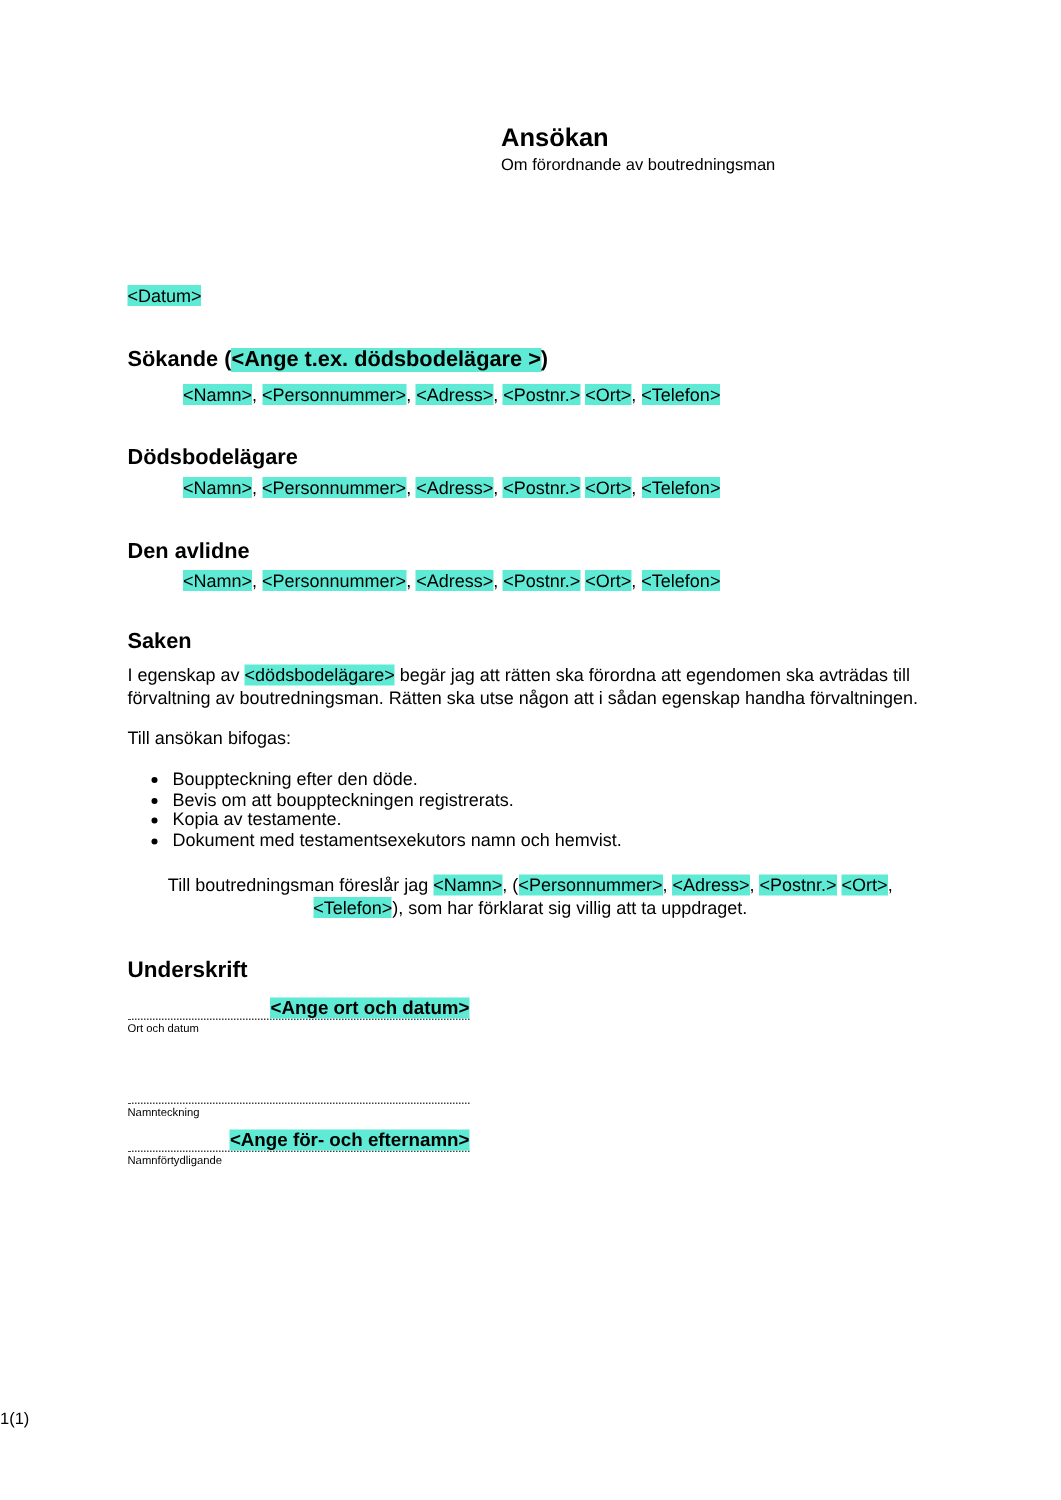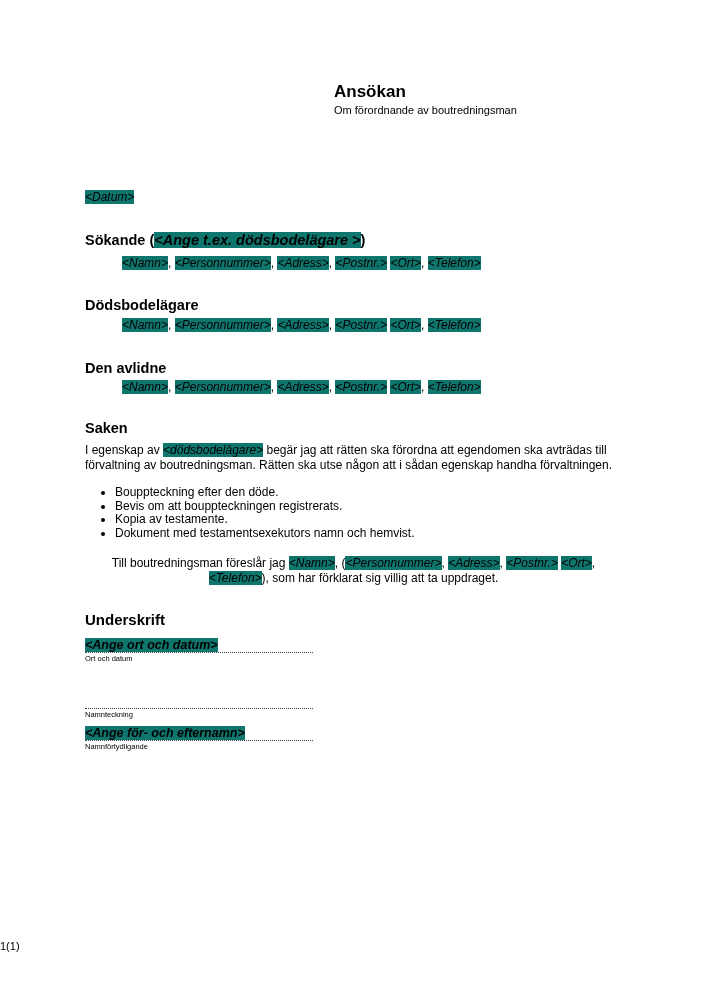--- a/index.html
+++ b/index.html
@@ -12,21 +12,21 @@
     overflow: hidden;
   }
   .page-header { position: absolute; left: 334px; top: 82px; }
   .doc-title { font-size: 17px; font-weight: bold; line-height: 19px; }
   .doc-subtitle { font-size: 11px; line-height: 15px; margin-top: 2px; }
 
   .content {
     position: absolute; left: 85px; top: 190px; width: 537px;
     font-size: 12px; line-height: 15px;
   }
-  .hl { background: #0f766e; font-style: italic; }
+  .hl { background: #5eead4; }
 
   .date-line { line-height: 14px; }
 
   .section-heading {
     font-size: 14.5px; font-weight: bold; line-height: 17px;
     margin: 0; padding: 0;
   }
   .heading-applicant { margin-top: 28px; }
   .heading-estate    { margin-top: 26px; }
   .heading-deceased  { margin-top: 27px; }
@@ -46,20 +46,21 @@
   }
   ul.attachments li { line-height: 13.5px; font-size: 12px; }
   .proposal { margin-top: 16px; text-align: center; }
   .fee-note { margin-top: 15px; }
 
   .sig-block { width: 228px; }
   .sig-value {
     font-size: 12.5px; font-weight: bold; line-height: 14px;
     border-bottom: 1px dotted #444444;
     min-height: 14px;
+    text-align: right;
   }
   .sig-label { font-size: 7.5px; line-height: 9px; padding-top: 1px; color: #000; }
   .sig-block-place { margin-top: 9px; }
   .sig-rule-only {
     width: 228px; margin-top: 45px;
     border-bottom: 1px dotted #444444; height: 0;
   }
   .sig-block-name { margin-top: 7px; }
 
   .page-number {
@@ -86,20 +87,21 @@
 
   <h2 class="section-heading heading-estate">Dödsbodelägare</h2>
   <div class="person-row row-estate"><span class="hl">&lt;Namn&gt;</span><span>, </span><span class="hl">&lt;Personnummer&gt;</span><span>, </span><span class="hl">&lt;Adress&gt;</span><span>, </span><span class="hl">&lt;Postnr.&gt;</span><span> </span><span class="hl">&lt;Ort&gt;</span><span>, </span><span class="hl">&lt;Telefon&gt;</span></div>
 
   <h2 class="section-heading heading-deceased">Den avlidne</h2>
   <div class="person-row row-deceased"><span class="hl">&lt;Namn&gt;</span><span>, </span><span class="hl">&lt;Personnummer&gt;</span><span>, </span><span class="hl">&lt;Adress&gt;</span><span>, </span><span class="hl">&lt;Postnr.&gt;</span><span> </span><span class="hl">&lt;Ort&gt;</span><span>, </span><span class="hl">&lt;Telefon&gt;</span></div>
 
   <h2 class="section-heading heading-matter">Saken</h2>
   <div class="matter-body"><span>I egenskap av </span><span class="hl">&lt;dödsbodelägare&gt;</span><span> begär jag att rätten ska förordna att egendomen ska avträdas till förvaltning av boutredningsman. Rätten ska utse någon att i sådan egenskap handha förvaltningen.</span></div>
 
+  <div class="attachments-intro">Till ansökan bifogas:</div>
   <ul class="attachments">
       <li>Bouppteckning efter den döde.</li>
       <li>Bevis om att bouppteckningen registrerats.</li>
       <li>Kopia av testamente.</li>
       <li>Dokument med testamentsexekutors namn och hemvist.</li>
     </ul>
 
   <div class="proposal"><span>Till boutredningsman föreslår jag </span><span class="hl">&lt;Namn&gt;</span><span>, (</span><span class="hl">&lt;Personnummer&gt;</span><span>, </span><span class="hl">&lt;Adress&gt;</span><span>, </span><span class="hl">&lt;Postnr.&gt;</span><span> </span><span class="hl">&lt;Ort&gt;</span><span>, </span><span class="hl">&lt;Telefon&gt;</span><span>), som har förklarat sig villig att ta uppdraget.</span></div>
 
 

